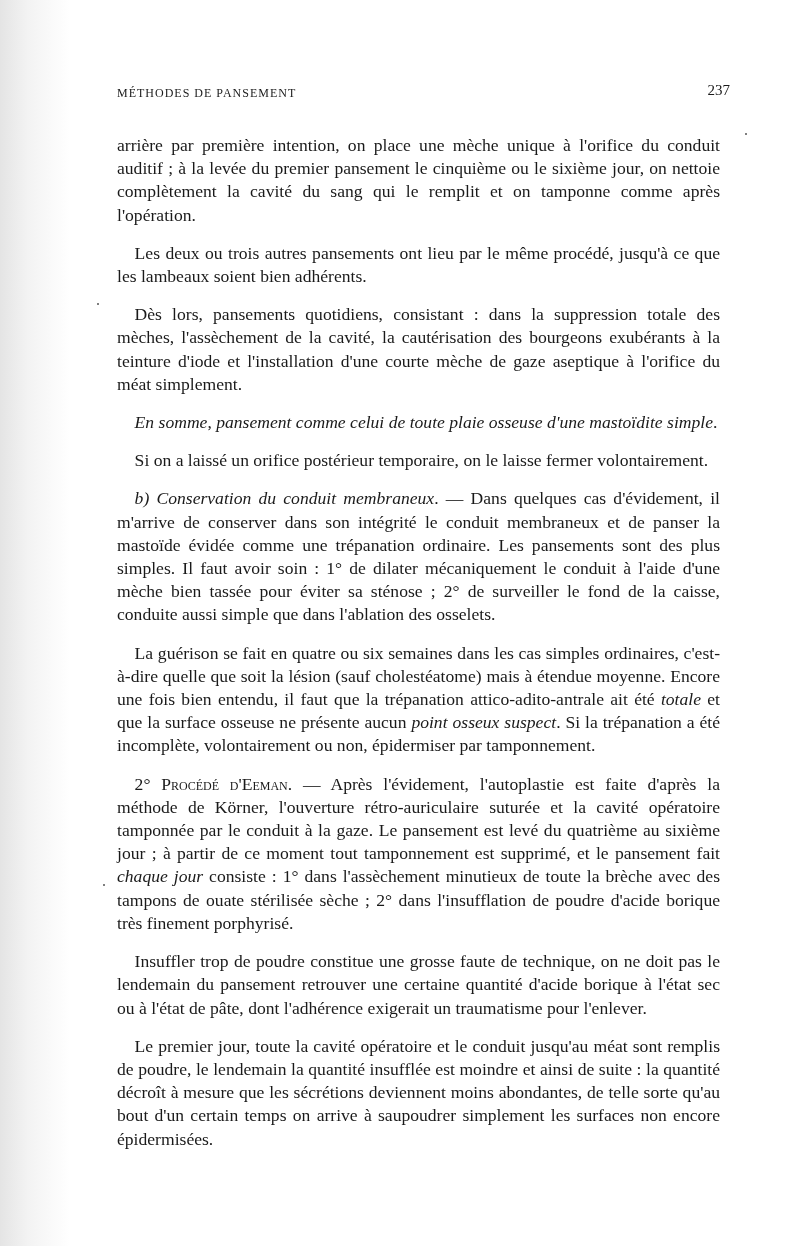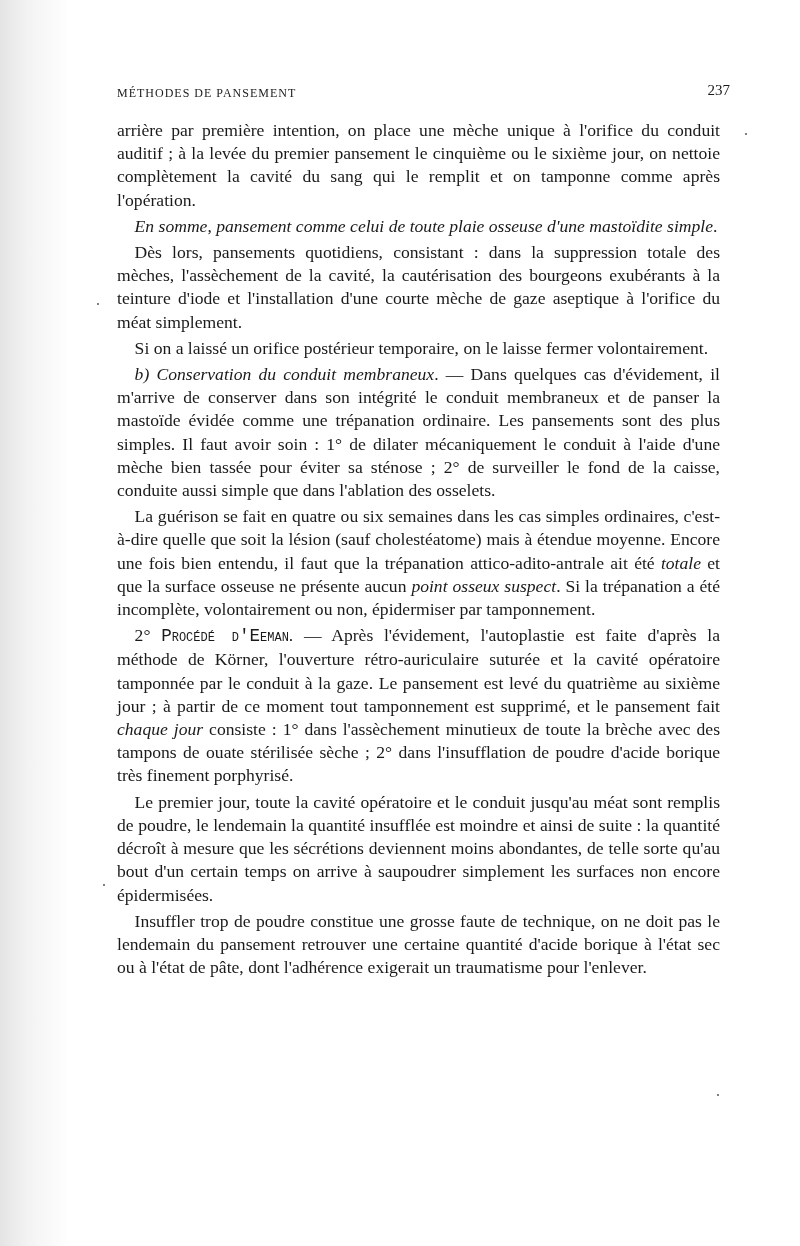--- a/index.html
+++ b/index.html
@@ -21,44 +21,45 @@
     position: absolute; left: 0; right: 0; top: 2px; text-align: left;
     font-size: 12px; letter-spacing: 1px; font-variant: small-caps;
   }
   .rh-page {
     position: absolute; right: -10px; top: -2px; font-size: 15px;
   }
   .body-text {
     position: absolute; top: 119px; left: 117px; width: 603px;
     font-size: 17.6px; line-height: 23.2px; text-align: justify;
   }
-  .body-text p { margin: 0 0 3px 0; text-indent: 0; }
+  .body-text p { margin: 15px 0 3px 0; text-indent: 0; }
   .body-text p.indent { text-indent: 1.0em; }
   .body-text p.cont { text-indent: 0; }
-  .sc { font-variant: small-caps; font-family: Liberation Mono, monospace; }
+  .sc { font-variant: small-caps; }
   .stray-dot { position: absolute; width: 2px; height: 2px; background: #555; border-radius: 50%; }
 </style>
 </head>
 <body>
 
 <div class="page-shade"></div>
 
 <div class="running-head">
   <div class="rh-title">MÉTHODES DE PANSEMENT</div>
   <div class="rh-page">237</div>
 </div>
 
 <div class="body-text" id="body-text">
     <p class="cont"><span>arrière par première intention, on place une mèche unique à l'orifice du conduit auditif ; à la levée du premier pansement le cinquième ou le sixième jour, on nettoie complètement la cavité du sang qui le remplit et on tamponne comme après l'opération.</span></p>
+    <p class="indent"><span>Les deux ou trois autres pansements ont lieu par le même procédé, jusqu'à ce que les lambeaux soient bien adhérents.</span></p>
+    <p class="indent"><span>Dès lors, pansements quotidiens, consistant : dans la suppression totale des mèches, l'assèchement de la cavité, la cautérisation des bourgeons exubérants à la teinture d'iode et l'installation d'une courte mèche de gaze aseptique à l'orifice du méat simplement.</span></p>
     <p class="indent"><span style="font-style: italic;">En somme</span><span>, </span><span style="font-style: italic;">pansement comme celui de toute plaie osseuse d'une mastoïdite simple</span><span>.</span></p>
-    <p class="indent"><span>Dès lors, pansements quotidiens, consistant : dans la suppression totale des mèches, l'assèchement de la cavité, la cautérisation des bourgeons exubérants à la teinture d'iode et l'installation d'une courte mèche de gaze aseptique à l'orifice du méat simplement.</span></p>
     <p class="indent"><span>Si on a laissé un orifice postérieur temporaire, on le laisse fermer volontairement.</span></p>
     <p class="indent"><span style="font-style: italic;">b) </span><span style="font-style: italic;">Conservation du conduit membraneux</span><span>. — Dans quelques cas d'évidement, il m'arrive de conserver dans son intégrité le conduit membraneux et de panser la mastoïde évidée comme une trépanation ordinaire. Les pansements sont des plus simples. Il faut avoir soin : 1° de dilater mécaniquement le conduit à l'aide d'une mèche bien tassée pour éviter sa sténose ; 2° de surveiller le fond de la caisse, conduite aussi simple que dans l'ablation des osselets.</span></p>
     <p class="indent"><span>La guérison se fait en quatre ou six semaines dans les cas simples ordinaires, c'est-à-dire quelle que soit la lésion (sauf cholestéatome) mais à étendue moyenne. Encore une fois bien entendu, il faut que la trépanation attico-adito-antrale ait été </span><span style="font-style: italic;">totale</span><span> et que la surface osseuse ne présente aucun </span><span style="font-style: italic;">point osseux suspect</span><span>. Si la trépanation a été incomplète, volontairement ou non, épidermiser par tamponnement.</span></p>
     <p class="indent"><span>2° </span><span class="sc">Procédé d'Eeman</span><span>. — Après l'évidement, l'autoplastie est faite d'après la méthode de Körner, l'ouverture rétro-auriculaire suturée et la cavité opératoire tamponnée par le conduit à la gaze. Le pansement est levé du quatrième au sixième jour ; à partir de ce moment tout tamponnement est supprimé, et le pansement fait </span><span style="font-style: italic;">chaque jour</span><span> consiste : 1° dans l'assèchement minutieux de toute la brèche avec des tampons de ouate stérilisée sèche ; 2° dans l'insufflation de poudre d'acide borique très finement porphyrisé.</span></p>
+    <p class="indent"><span>Insuffler trop de poudre constitue une grosse faute de technique, on ne doit pas le lendemain du pansement retrouver une certaine quantité d'acide borique à l'état sec ou à l'état de pâte, dont l'adhérence exigerait un traumatisme pour l'enlever.</span></p>
     <p class="indent"><span>Le premier jour, toute la cavité opératoire et le conduit jusqu'au méat sont remplis de poudre, le lendemain la quantité insufflée est moindre et ainsi de suite : la quantité décroît à mesure que les sécrétions deviennent moins abondantes, de telle sorte qu'au bout d'un certain temps on arrive à saupoudrer simplement les surfaces non encore épidermisées.</span></p>
-    <p class="indent"><span>Insuffler trop de poudre constitue une grosse faute de technique, on ne doit pas le lendemain du pansement retrouver une certaine quantité d'acide borique à l'état sec ou à l'état de pâte, dont l'adhérence exigerait un traumatisme pour l'enlever.</span></p>
   </div>
 
 <div class="stray-dot" style="left:745px;top:133px;"></div>
 <div class="stray-dot" style="left:97px;top:303px;"></div>
 <div class="stray-dot" style="left:103px;top:884px;"></div>
 <div class="stray-dot" style="left:717px;top:1094px;"></div>
 
 </body></html>

